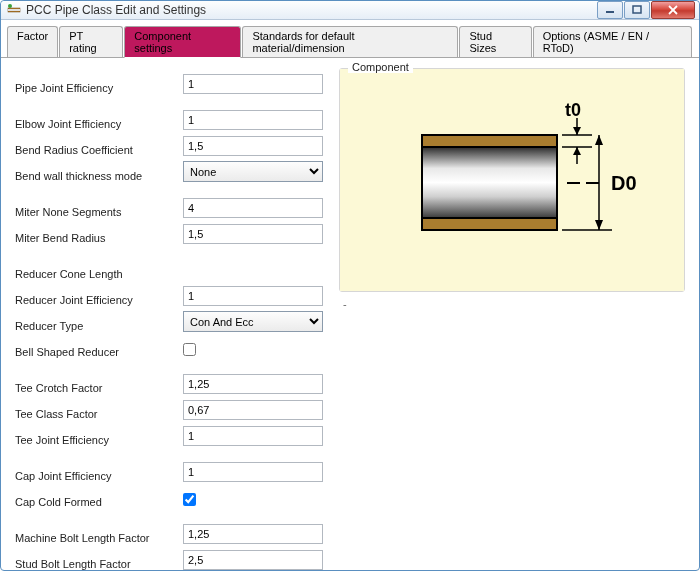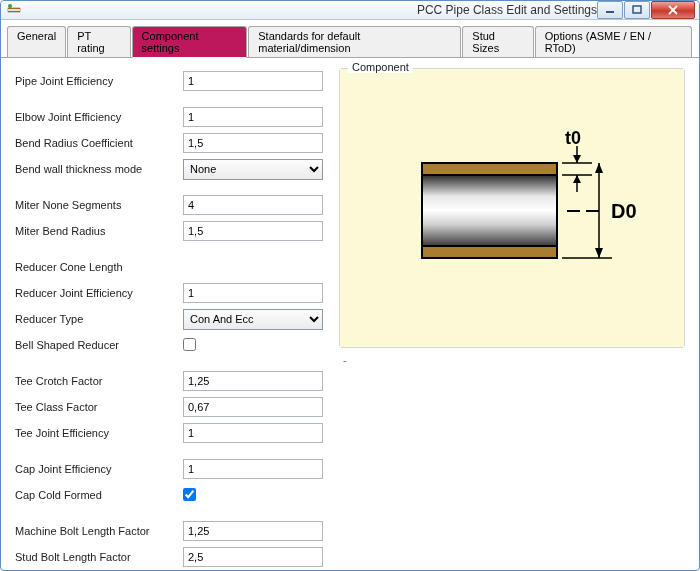--- a/index.html
+++ b/index.html
@@ -1,41 +1,41 @@
 <!DOCTYPE html>
 <html><head>
 <meta charset="utf-8">
 <style>
   * { box-sizing: border-box; margin: 0; padding: 0; }
   body { font-family: "Segoe UI", Tahoma, sans-serif; font-size: 11px; background: #fff; width: 700px; height: 571px; overflow: hidden; }
 
   .window { width: 700px; height: 571px; border: 1px solid #5a8fc0; border-radius: 4px; background: #fff; display: flex; flex-direction: column; }
-  .titlebar { height: 26px; background: linear-gradient(#fdfefe, #e6eef7); border-bottom: 1px solid #b8c8da; display: flex; align-items: center; padding: 0 4px; border-radius: 4px 4px 0 0; text-align: right; }
+  .titlebar { height: 26px; background: linear-gradient(#fdfefe, #e6eef7); border-bottom: 1px solid #b8c8da; display: flex; align-items: center; padding: 0 4px; border-radius: 4px 4px 0 0; }
   .titlebar .app-icon { width: 14px; height: 14px; margin-right: 5px; margin-left: 2px; display: flex; align-items: center; justify-content: center; }
   .titlebar .title { flex: 1; color: #333; font-size: 12px; }
   .titlebar .win-btns { display: flex; gap: 1px; align-items: center; }
   .win-btn { height: 18px; border: 1px solid #7a9fc6; border-radius: 2px; display: flex; align-items: center; justify-content: center; background: linear-gradient(#f2f6fb, #d6e4f2); cursor: pointer; }
   .win-btn.min, .win-btn.max { width: 26px; }
   .win-btn.close { width: 44px; background: linear-gradient(#f1a0a0, #d84b3f 45%, #c33b2f 55%, #e2786d); border-color: #9a3b33; color: #fff; }
   .win-btn svg { display: block; }
 
   .tabstrip { display: flex; padding: 6px 6px 0 6px; gap: 0; border-bottom: 1px solid #a7a7a7; background: #fff; }
   .tab { padding: 3px 9px; border: 1px solid #a7a7a7; border-bottom: none; background: #f0f0f0; border-radius: 3px 3px 0 0; margin-right: 1px; position: relative; cursor: pointer; font-size: 11px; }
   .tab.active { background: #be185d; z-index: 2; border-bottom: 1px solid #fff; margin-bottom: -1px; }
 
   .content { flex: 1; padding: 10px 14px 6px 14px; display: flex; gap: 12px; }
   .form-col { width: 312px; }
-  .row { display: flex; align-items: center; height: 26px; }
+  .row { display: flex; align-items: flex-end; height: 26px; }
   .row.gap { margin-top: 10px; }
   .lbl { width: 168px; color: #222; }
   .val input[type=text] { width: 140px; height: 20px; border: 1px solid #b2b8c0; padding: 0 4px; font-family: inherit; font-size: 11px; background: #fff; }
   .val select { width: 140px; height: 21px; border: 1px solid #8a9aab; padding: 0 2px; font-family: inherit; font-size: 11px; background: linear-gradient(#fdfdfd,#ebebeb); }
   .val input[type=checkbox] { width: 13px; height: 13px; }
 
-  .preview { flex: 1; border: 1px solid #d6d6d6; border-radius: 3px; position: relative; height: 280px; }
+  .preview { flex: 1; border: 1px solid #d6d6d6; border-radius: 3px; position: relative; height: 224px; }
   .preview-title { position: absolute; top: -8px; left: 8px; background: #fff; padding: 0 4px; color: #222; font-size: 11px; }
   .preview-canvas { width: 100%; height: 100%; background: #fcf9d6; display: flex; align-items: center; justify-content: center; text-align: right; }
 </style>
 </head>
 <body>
 
 <div class="window">
   <div class="titlebar">
     <span class="app-icon">
       <svg width="14" height="14">
@@ -59,21 +59,21 @@
       <div class="win-btn close">
           <svg width="10" height="10">
             <line x1="1" y1="1" x2="9" y2="9" stroke="#fff" stroke-width="1.8"></line>
             <line x1="9" y1="1" x2="1" y2="9" stroke="#fff" stroke-width="1.8"></line>
           </svg>
         </div>
     </div>
   </div>
 
   <div class="tabstrip">
-    <div class="tab">General</div>
+    <div class="tab">Factor</div>
     <div class="tab">PT rating</div>
     <div class="tab active">Component settings</div>
     <div class="tab">Standards for default material/dimension</div>
     <div class="tab">Stud Sizes</div>
     <div class="tab">Options (ASME / EN / RToD)</div>
   </div>
 
   <div class="content">
     <div class="form-col">
 

